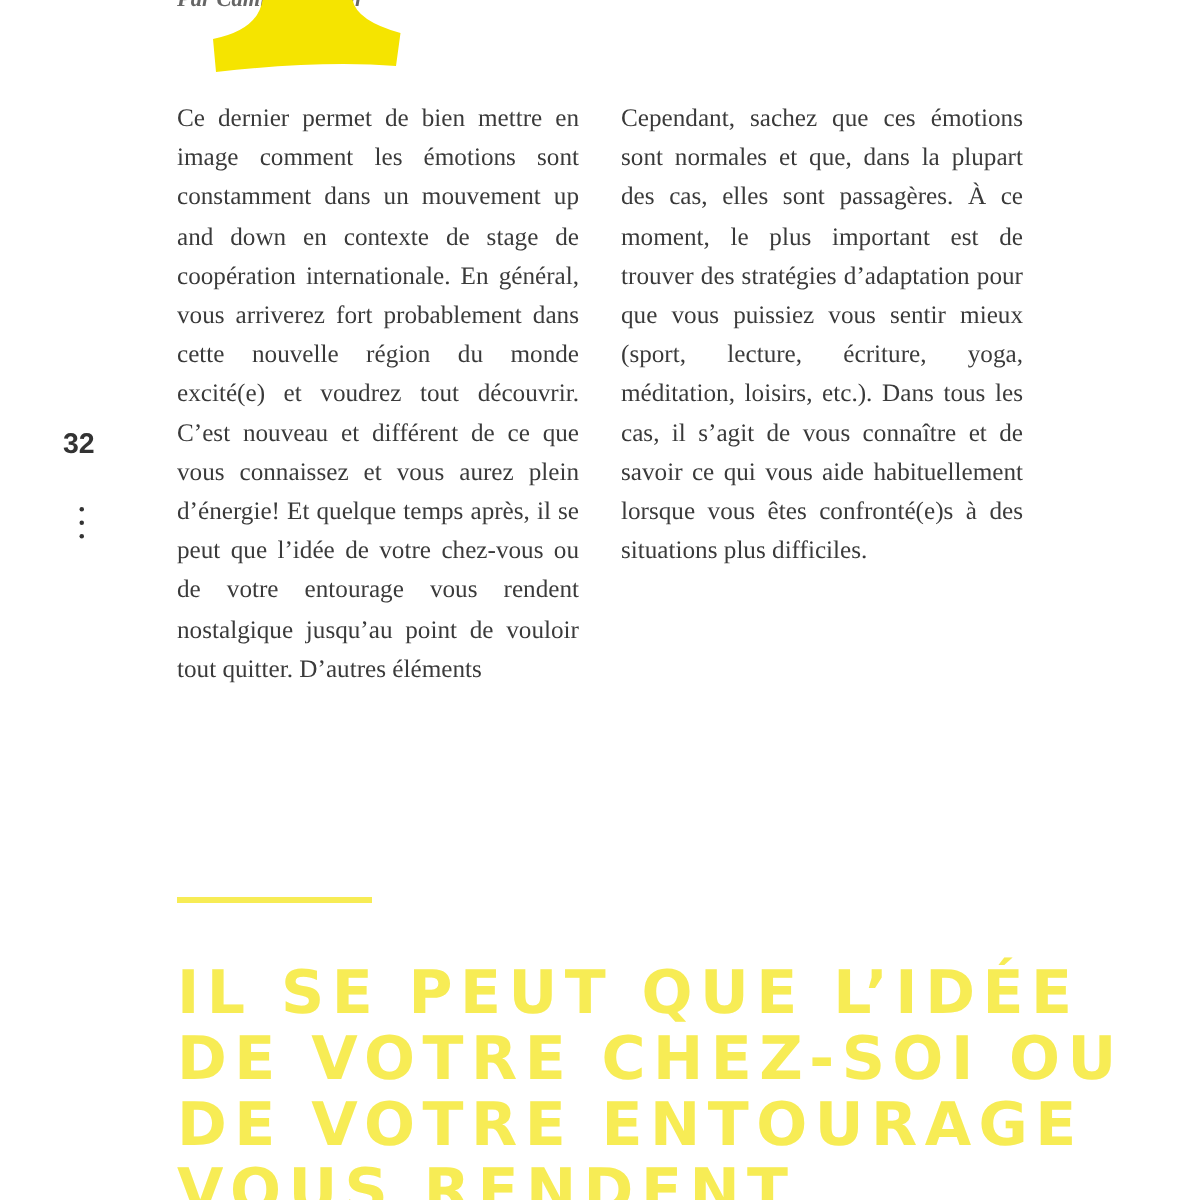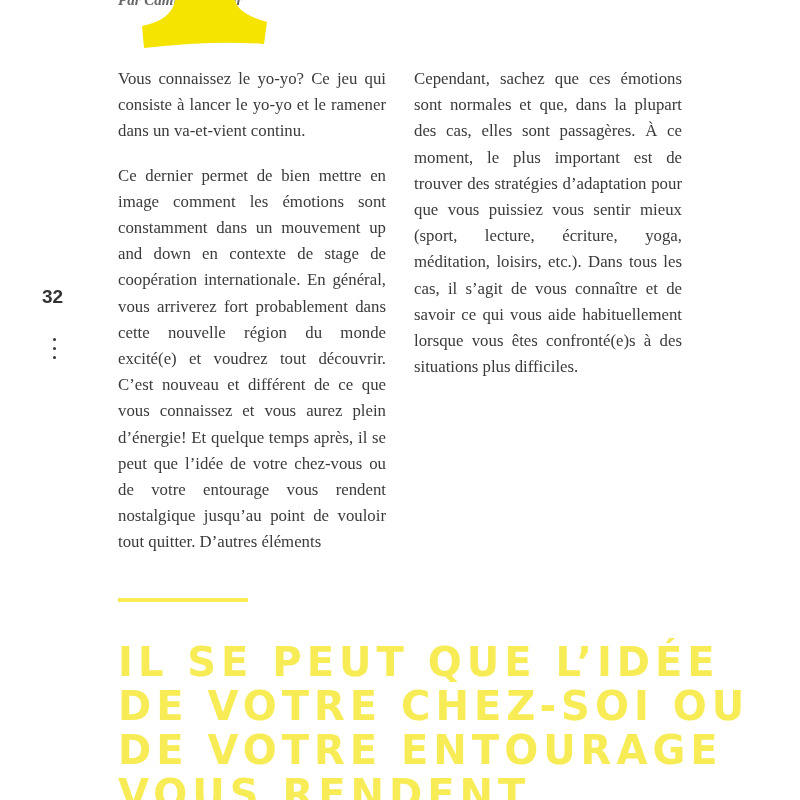--- a/index.html
+++ b/index.html
@@ -25,21 +25,20 @@
 </svg>
 
 <div class="page-num">32</div>
 <div class="dots">
     <span></span>
     <span></span>
     <span></span>
   </div>
 
 <div class="col col-left">
-  <p>Vous connaissez le yo-yo? Ce jeu qui consiste à lancer le yo-yo et le ramener dans un va-et-vient continu.</p>
   <p>Ce dernier permet de bien mettre en image comment les émotions sont constamment dans un mouvement up and down en contexte de stage de coopération internationale. En général, vous arriverez fort probablement dans cette nouvelle région du monde excité(e) et voudrez tout découvrir. C’est nouveau et différent de ce que vous connaissez et vous aurez plein d’énergie! Et quelque temps après, il se peut que l’idée de votre chez-vous ou de votre entourage vous rendent nostalgique jusqu’au point de vouloir tout quitter. D’autres éléments</p>
 </div>
 
 <div class="col col-right">
   <p>Cependant, sachez que ces émotions sont normales et que, dans la plupart des cas, elles sont passagères. À ce moment, le plus important est de trouver des stratégies d’adaptation pour que vous puissiez vous sentir mieux (sport, lecture, écriture, yoga, méditation, loisirs, etc.). Dans tous les cas, il s’agit de vous connaître et de savoir ce qui vous aide habituellement lorsque vous êtes confronté(e)s à des situations plus difficiles.</p>
 </div>
 
 <div class="rule"></div>
 <div class="pull">Il se peut que l’idée de votre chez-soi ou de votre entourage vous rendent</div>
 

